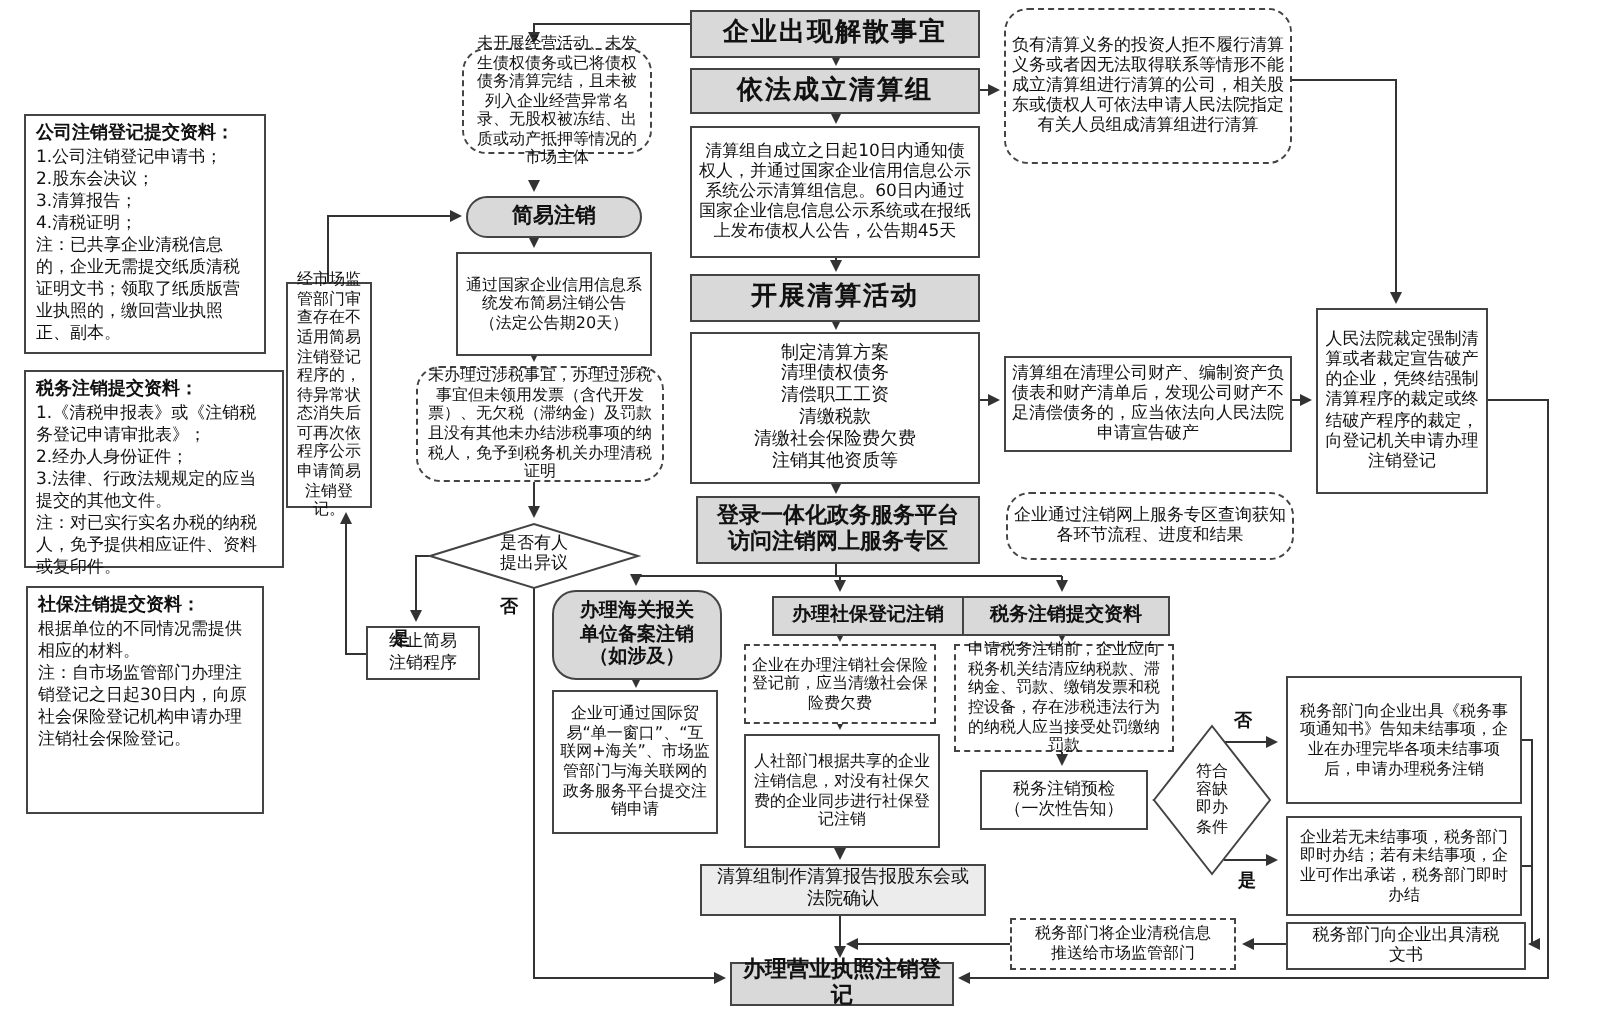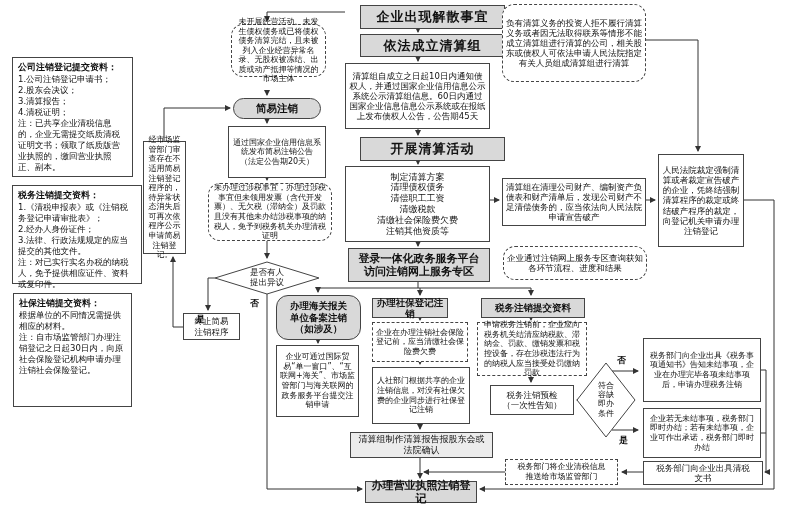--- a/index.html
+++ b/index.html
@@ -6,21 +6,21 @@
   #canvas{position:relative;width:800px;height:507px;background:#fff;overflow:hidden;
           font-family:"DejaVu Sans",sans-serif;color:#111;}
   #wires{position:absolute;left:0;top:0;width:800px;height:507px;z-index:0;}
   .box{position:absolute;box-sizing:border-box;border:1px solid #444;background:#fff;
        font-size:8.5px;line-height:1.2;display:flex;align-items:center;justify-content:center;
        text-align:center;padding:2px 3px;white-space:pre-line;z-index:1;}
   .gray{background:#d9d9d9;}
   .lite{background:#ececec;}
   .dash{border-style:dashed;}
   .round{border-radius:12px;}
-  .big{font-size:13px;font-weight:bold;letter-spacing:1px;margin-left:15px;}
+  .big{font-size:13px;font-weight:bold;letter-spacing:1px;}
   .mid{font-size:11px;font-weight:bold;font-family:Liberation Serif, serif;}
   .sm-b{font-size:9.5px;font-weight:bold;}
   .note{align-items:flex-start;justify-content:flex-start;text-align:left;
         flex-direction:column;padding:4px 5px;font-size:8.5px;line-height:1.3;}
   .note b{display:block;font-size:9px;}
   .dtext{position:absolute;text-align:center;font-size:8.5px;line-height:1.15;
          white-space:pre-line;z-index:2;}
   .elabel{position:absolute;font-size:9px;font-weight:bold;z-index:2;}
 </style>
 </head>
@@ -133,21 +133,21 @@
   <div class="box dash round" style="left:502px;top:4px;width:144px;height:78px">负有清算义务的投资人拒不履行清算义务或者因无法取得联系等情形不能成立清算组进行清算的公司，相关股东或债权人可依法申请人民法院指定有关人员组成清算组进行清算</div>
   <div class="box" style="left:502px;top:178px;width:144px;height:48px">清算组在清理公司财产、编制资产负债表和财产清单后，发现公司财产不足清偿债务的，应当依法向人民法院申请宣告破产</div>
   <div class="box" style="left:658px;top:154px;width:86px;height:93px">人民法院裁定强制清算或者裁定宣告破产的企业，凭终结强制清算程序的裁定或终结破产程序的裁定，向登记机关申请办理注销登记</div>
   <div class="box dash round" style="left:503px;top:246px;width:144px;height:34px">企业通过注销网上服务专区查询获知各环节流程、进度和结果</div>
 
   <div class="box gray round sm-b" style="left:276px;top:295px;width:85px;height:45px">办理海关报关
 单位备案注销
 （如涉及）</div>
   <div class="box" style="left:276px;top:345px;width:83px;height:72px;font-size:8px">企业可通过国际贸易“单一窗口”、“互联网+海关”、市场监管部门与海关联网的政务服务平台提交注销申请</div>
 
-  <div class="box gray sm-b" style="left:372px;top:298px;width:76px;height:20px">办理社保登记注销</div>
+  <div class="box gray sm-b" style="left:386px;top:298px;width:96px;height:20px">办理社保登记注销</div>
   <div class="box dash" style="left:372px;top:322px;width:96px;height:40px;font-size:8px">企业在办理注销社会保险登记前，应当清缴社会保险费欠费</div>
   <div class="box" style="left:372px;top:367px;width:98px;height:57px;font-size:8px">人社部门根据共享的企业注销信息，对没有社保欠费的企业同步进行社保登记注销</div>
 
   <div class="box gray sm-b" style="left:481px;top:298px;width:104px;height:20px">税务注销提交资料</div>
   <div class="box dash" style="left:477px;top:322px;width:110px;height:54px;font-size:8px">申请税务注销前，企业应向税务机关结清应纳税款、滞纳金、罚款、缴销发票和税控设备，存在涉税违法行为的纳税人应当接受处罚缴纳罚款</div>
   <div class="box" style="left:490px;top:385px;width:84px;height:30px">税务注销预检
 （一次性告知）</div>
   <div class="dtext" style="left:584px;top:381px;width:44px;font-size:8px">符合
 容缺
 即办

